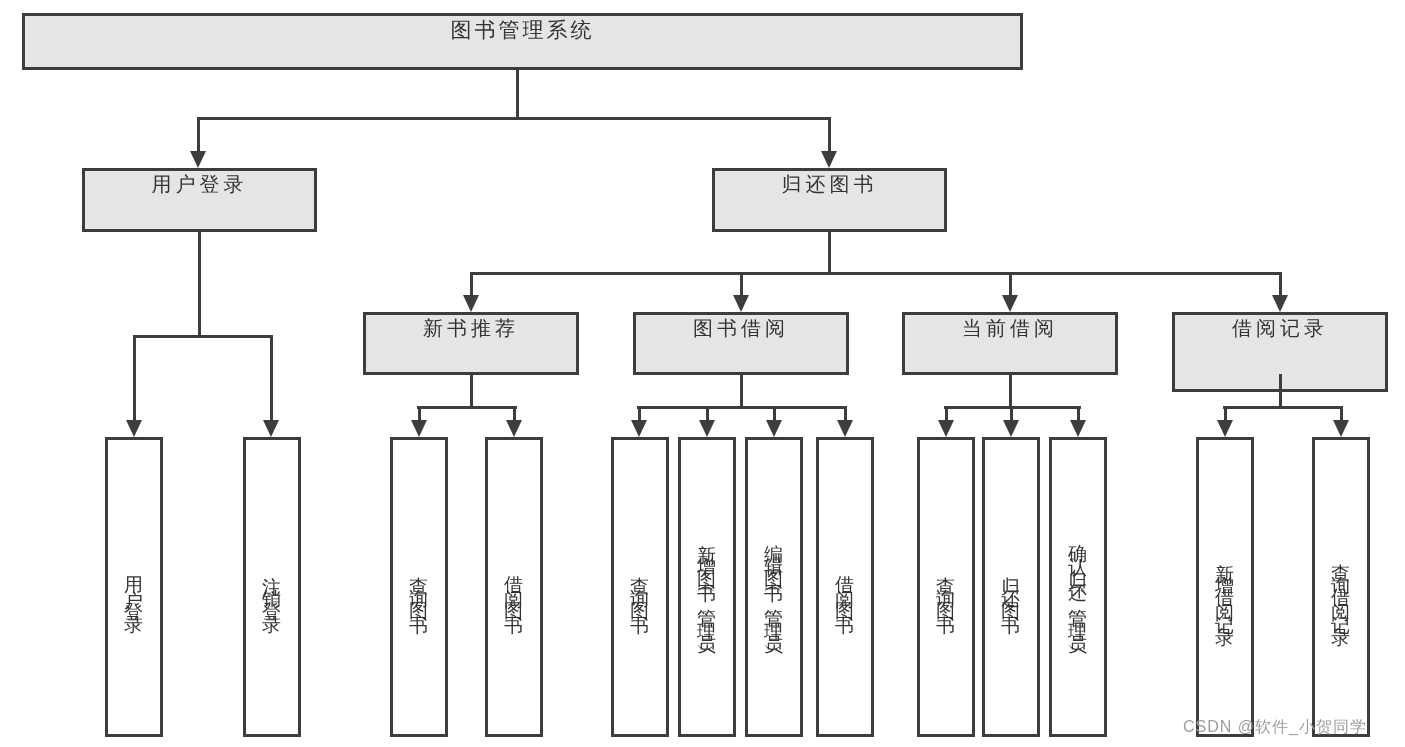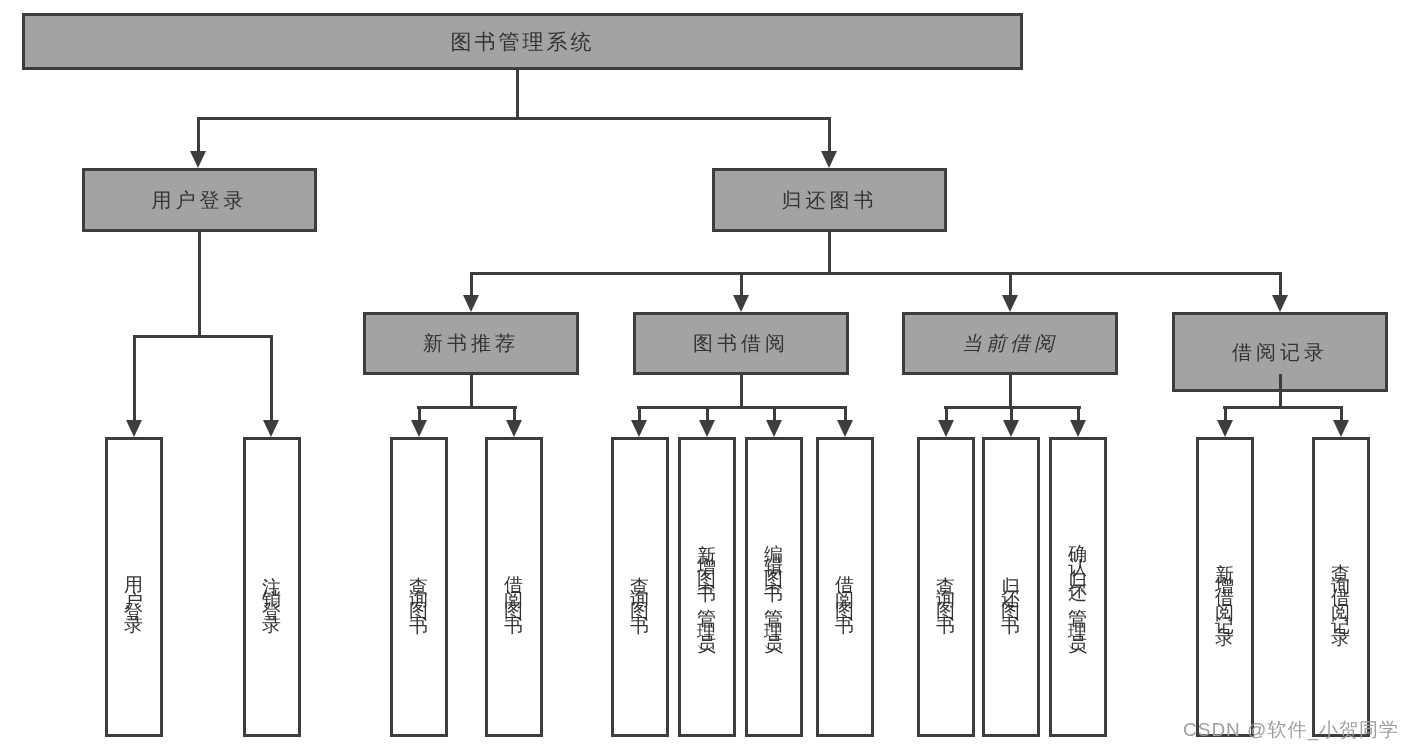--- a/index.html
+++ b/index.html
@@ -7,23 +7,23 @@
     position:relative;
     width:1405px;height:747px;
     background:#ffffff;
     font-family:"Liberation Sans", sans-serif;
     overflow:hidden;
   }
   .node{
     position:absolute;
     box-sizing:border-box;
     border:3px solid #3d3d3d;
-    background:#a3a3a3;
+    background:#e5e5e5;
     display:flex;
-    align-items:center;
+    align-items:flex-start;
     justify-content:center;
     color:#333333;
     font-size:20px;
     letter-spacing:4px;
     white-space:nowrap;
   }
   .node.title{font-size:21px;letter-spacing:3px;}
   .leaf{
     position:absolute;
     box-sizing:border-box;
@@ -49,21 +49,21 @@
   .h{height:3px;}
   .arrow{
     position:absolute;width:0;height:0;
     border-left:8px solid transparent;
     border-right:8px solid transparent;
     border-top:17px solid #3d3d3d;
   }
   .watermark{
     position:absolute;
     left:1183px;top:717px;
-    font-size:19px;
+    font-size:16px;
     color:#9e9e9e;
     letter-spacing:1px;
     white-space:nowrap;
   }
 </style>
 </head>
 <body>
 
 <div id="canvas">
 
@@ -80,21 +80,21 @@
   </div>
 
   <div class="node" style="left:363px;top:312px;width:216px;height:63px;">
     <span>新书推荐</span>
   </div>
 
   <div class="node" style="left:633px;top:312px;width:216px;height:63px;">
     <span>图书借阅</span>
   </div>
 
-  <div class="node" style="left:902px;top:312px;width:216px;height:63px;font-style:italic;">
+  <div class="node" style="left:902px;top:312px;width:216px;height:63px;">
     <span>当前借阅</span>
   </div>
 
   <div class="node" style="left:1172px;top:312px;width:216px;height:80px;">
     <span>借阅记录</span>
   </div>
 
   <div class="leaf" style="left:105px;">
     <span>用户登录</span>
   </div>

